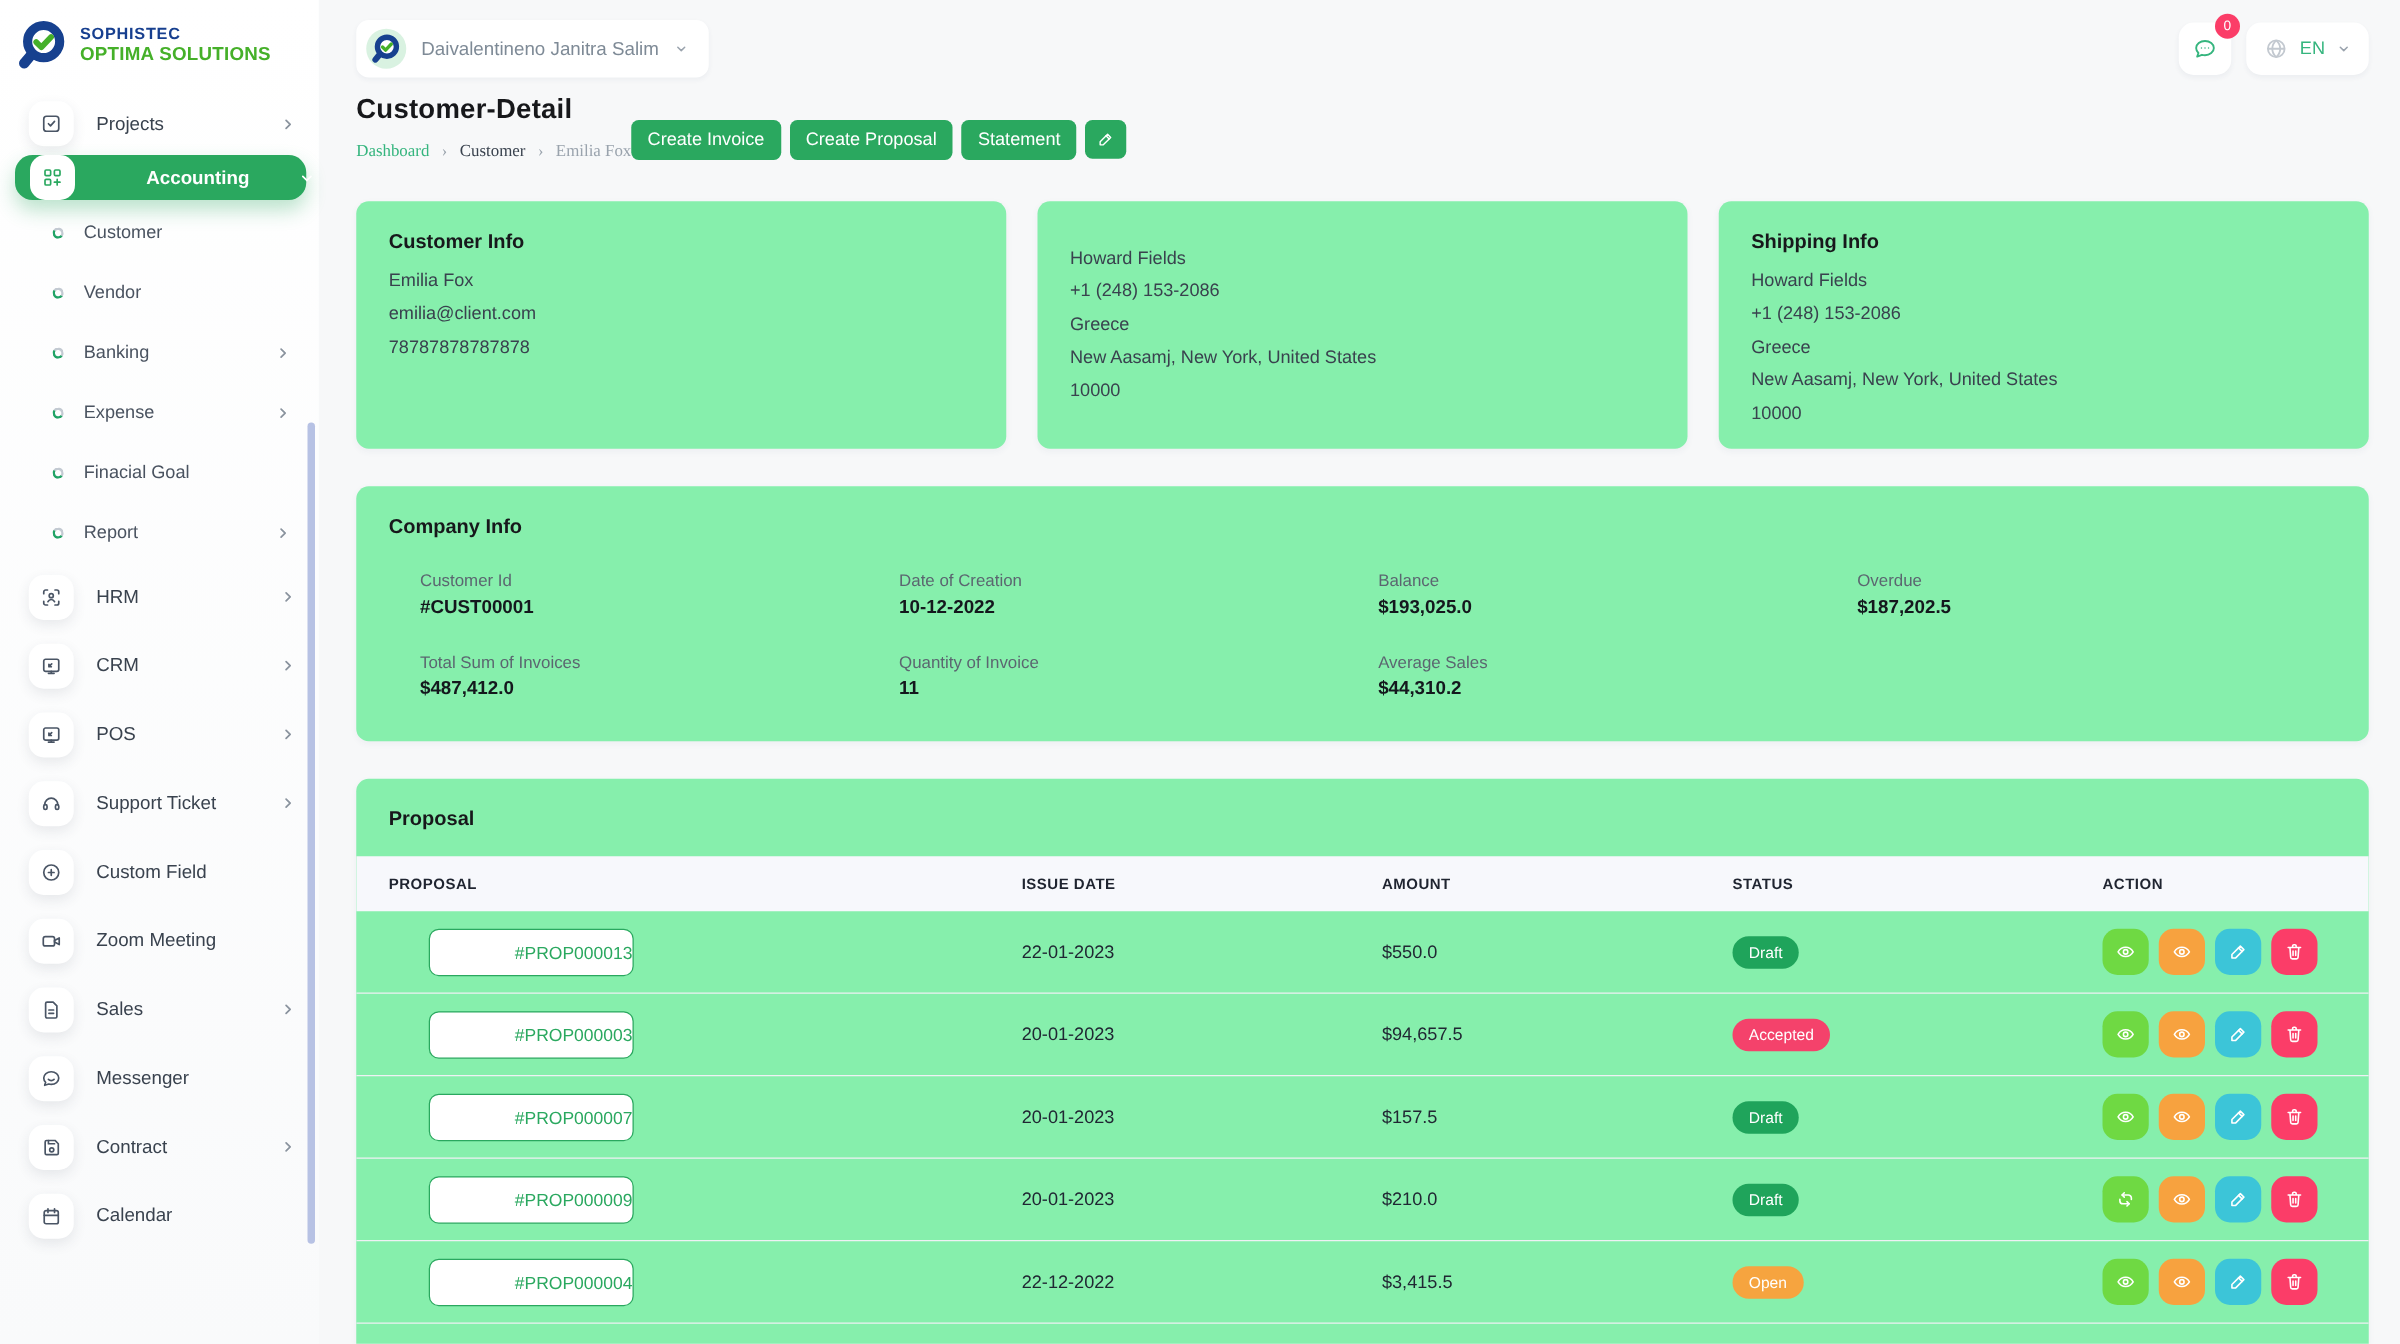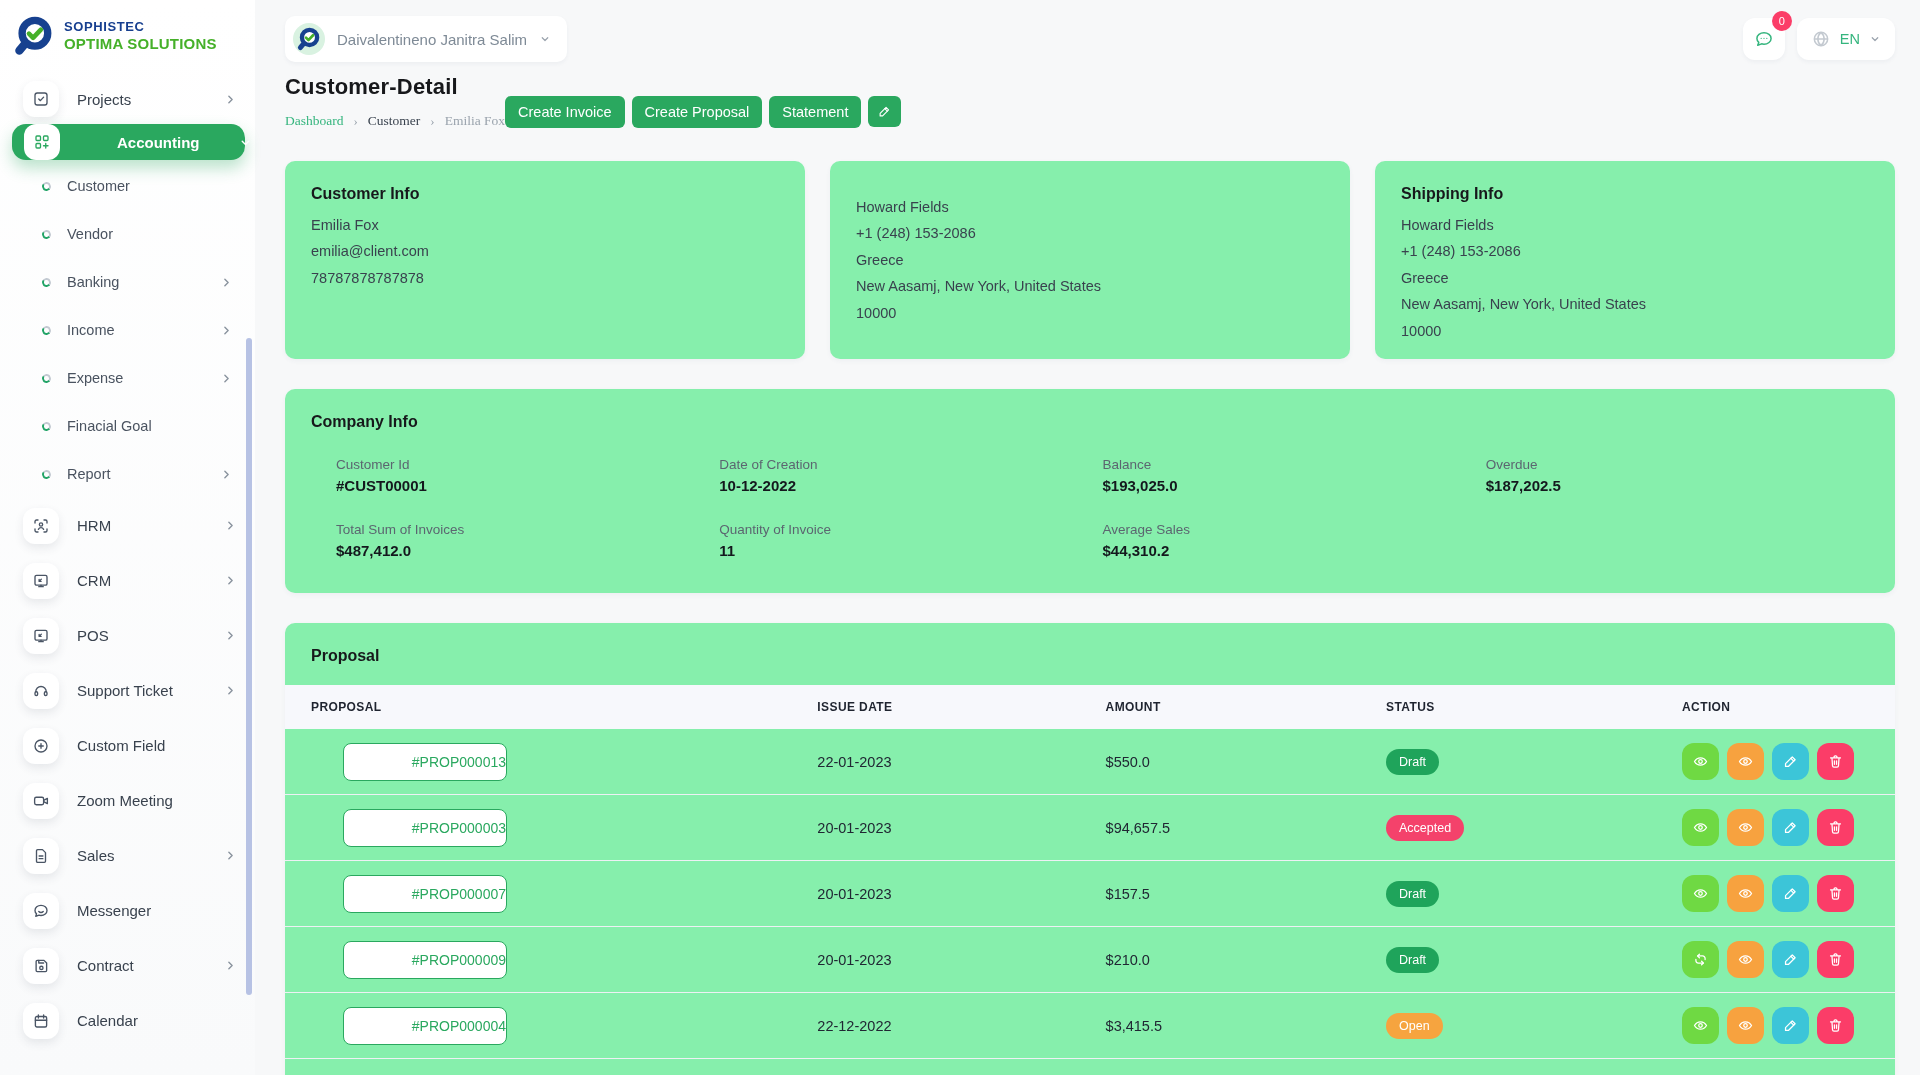--- a/index.html
+++ b/index.html
@@ -179,29 +179,20 @@
         <span class="bullet"></span>
         <span class="smilabel">Banking</span>
         <span class="chev">
           <svg viewBox="0 0 24 24" fill="none" stroke="currentColor" stroke-width="2.6" stroke-linecap="round" stroke-linejoin="round">
             <path d="M9 6l6 6-6 6"></path>
           </svg>
         </span>
       </div>
       <div class="smi">
         <span class="bullet"></span>
-        <span class="smilabel">Income</span>
-        <span class="chev">
-          <svg viewBox="0 0 24 24" fill="none" stroke="currentColor" stroke-width="2.6" stroke-linecap="round" stroke-linejoin="round">
-            <path d="M9 6l6 6-6 6"></path>
-          </svg>
-        </span>
-      </div>
-      <div class="smi">
-        <span class="bullet"></span>
         <span class="smilabel">Expense</span>
         <span class="chev">
           <svg viewBox="0 0 24 24" fill="none" stroke="currentColor" stroke-width="2.6" stroke-linecap="round" stroke-linejoin="round">
             <path d="M9 6l6 6-6 6"></path>
           </svg>
         </span>
       </div>
       <div class="smi">
         <span class="bullet"></span>
         <span class="smilabel">Finacial Goal</span>

